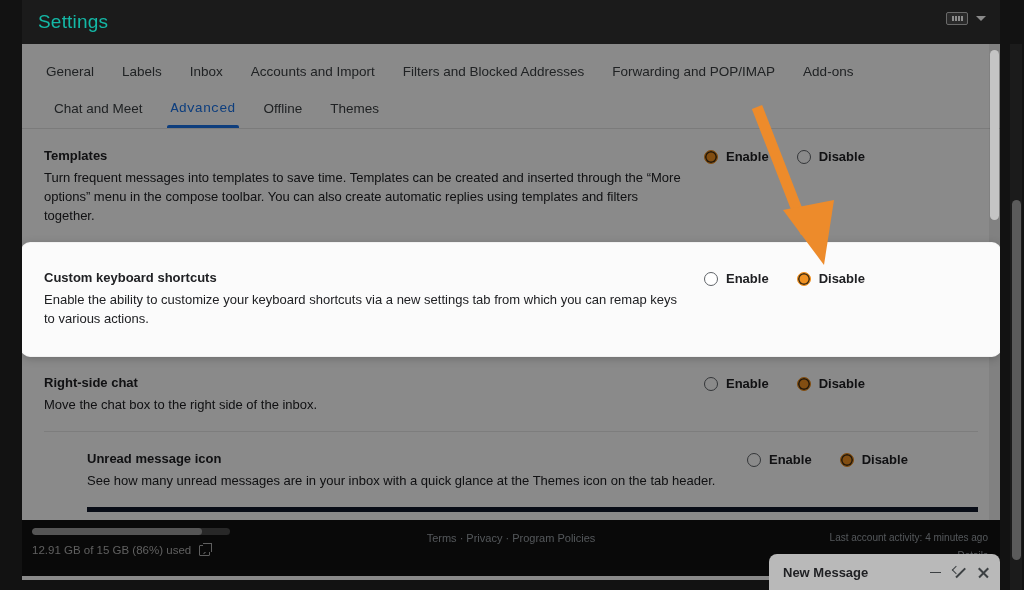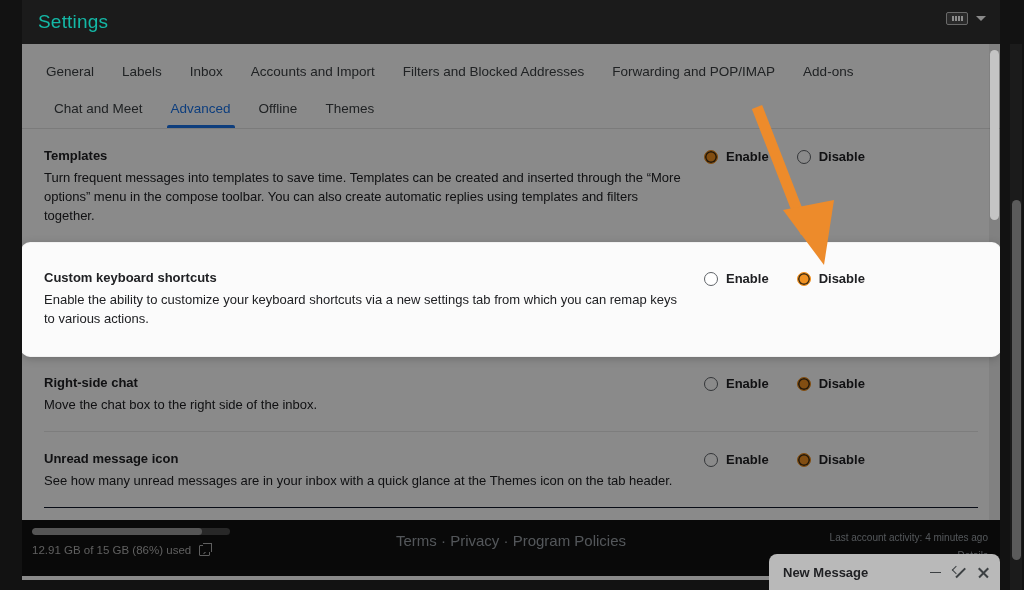--- a/index.html
+++ b/index.html
@@ -99,21 +99,21 @@
   .tab {
     position: relative;
     font-size: 13.5px;
     color: #3c4043;
     padding: 10px 10px 12px 10px;
     margin-right: 8px;
     white-space: nowrap;
     cursor: pointer;
   }
   .tab:first-child { padding-left: 2px; }
-  .tab.active { color: #1a73e8; }
+  .tab.active { color: #1a73e8; font-family: Liberation Mono, monospace; }
   .tab.active::after {
     content: "";
     position: absolute;
     left: 6px; right: 6px; bottom: 0;
     height: 3px;
     background: #1a73e8;
     border-radius: 2px 2px 0 0;
   }
 
   
@@ -121,21 +121,21 @@
     padding: 0 22px;
     background: #fff;
   }
   .srow {
     position: relative;
     display: flex;
     align-items: flex-start;
     padding: 18px 0 17px 0;
     border-bottom: 1px solid #e8e8e8;
   }
-  .srow:last-of-type { border-bottom: 1px solid #0f172a; }
+  .srow:last-of-type { border-bottom: 5px solid #0f172a; margin-left: 43px; }
 
   .srow-text { flex: 1 1 auto; padding-right: 20px; max-width: 660px; }
   .srow-title {
     font-size: 13px;
     font-weight: bold;
     color: #202124;
     margin-bottom: 3px;
     line-height: 18px;
   }
   .srow-desc {
@@ -246,21 +246,21 @@
     width: 9px; height: 1.3px;
     background: #b0b0b0;
     transform: rotate(-45deg);
     transform-origin: right center;
   }
   .legal {
     position: absolute;
     left: 0; right: 0; top: 12px;
     text-align: center;
     color: #9aa0a6;
-    font-size: 15px;
+    font-size: 11px;
   }
   .activity {
     position: absolute;
     right: 12px; top: 9px;
     text-align: right;
     color: #9aa0a6;
     font-size: 10px;
     line-height: 18px;
   }
   .activity .details { color: #9aa0a6; }

